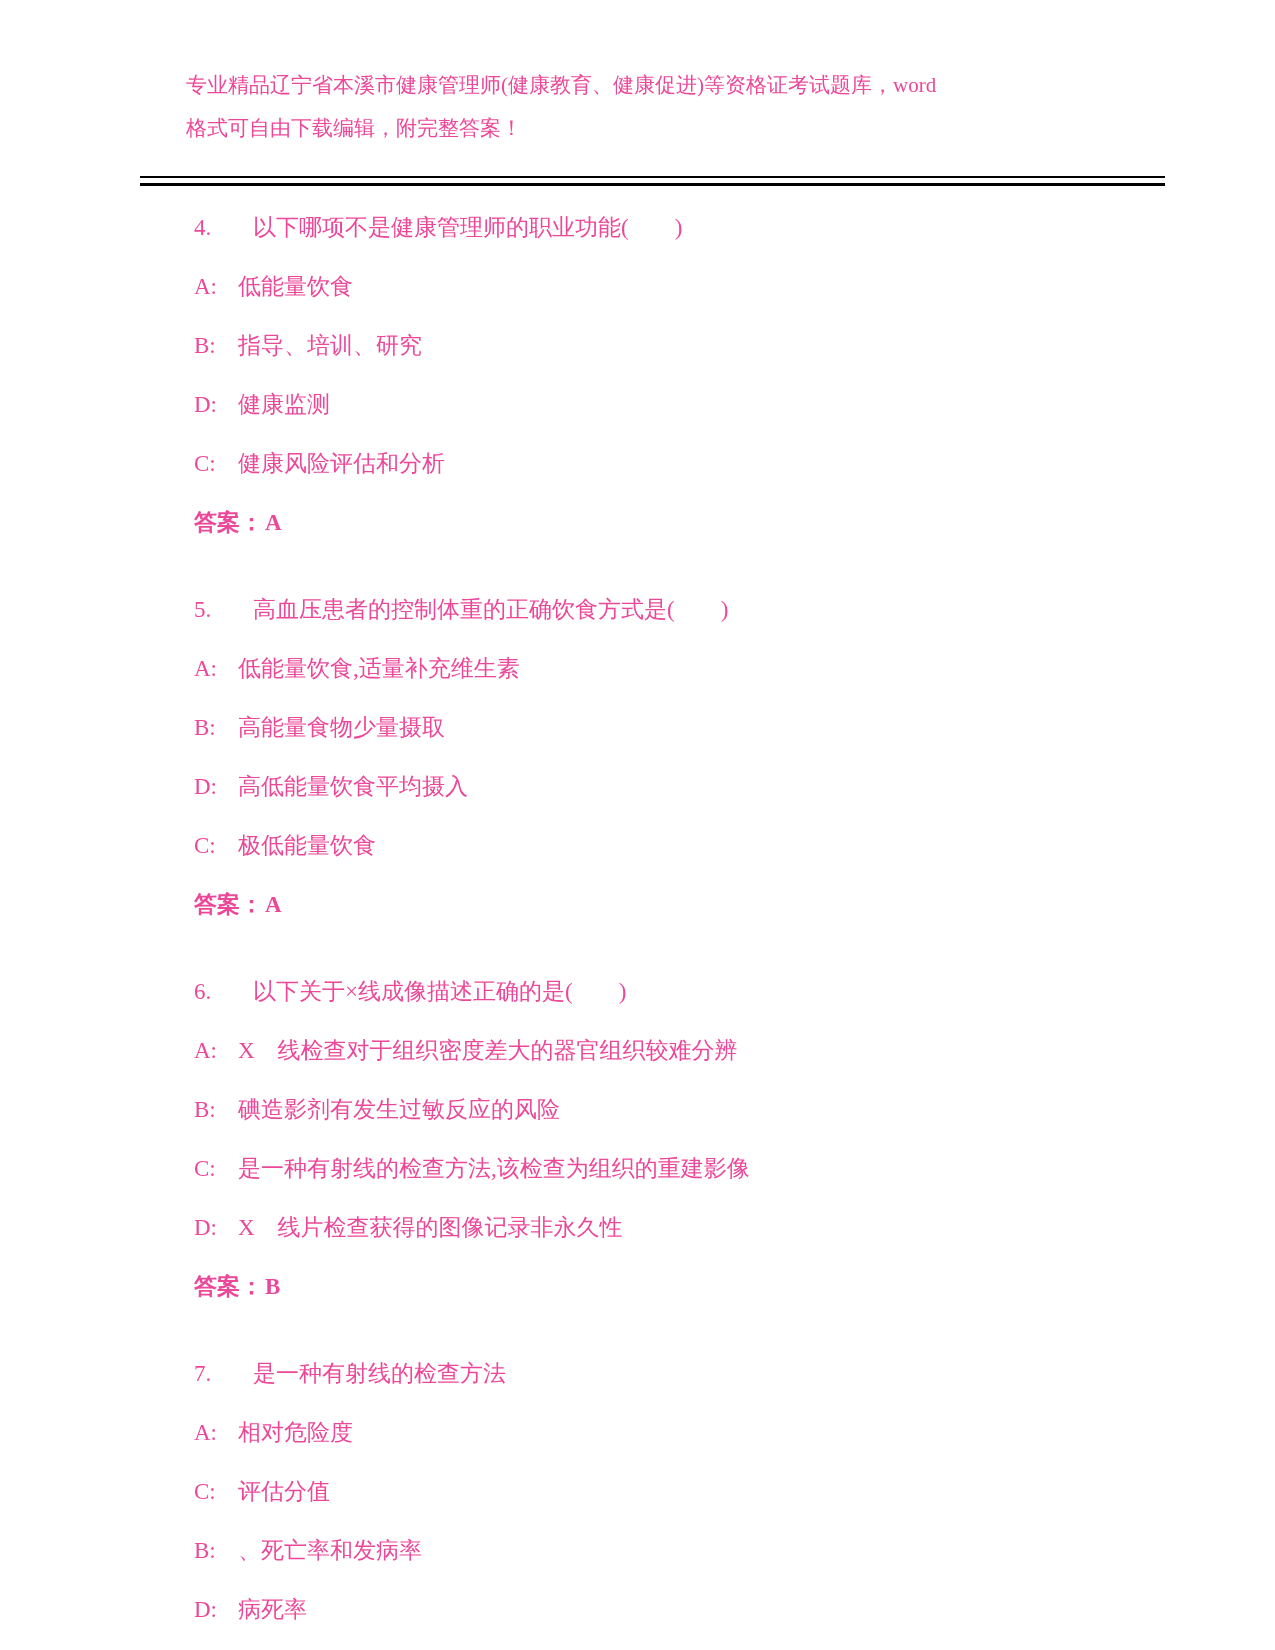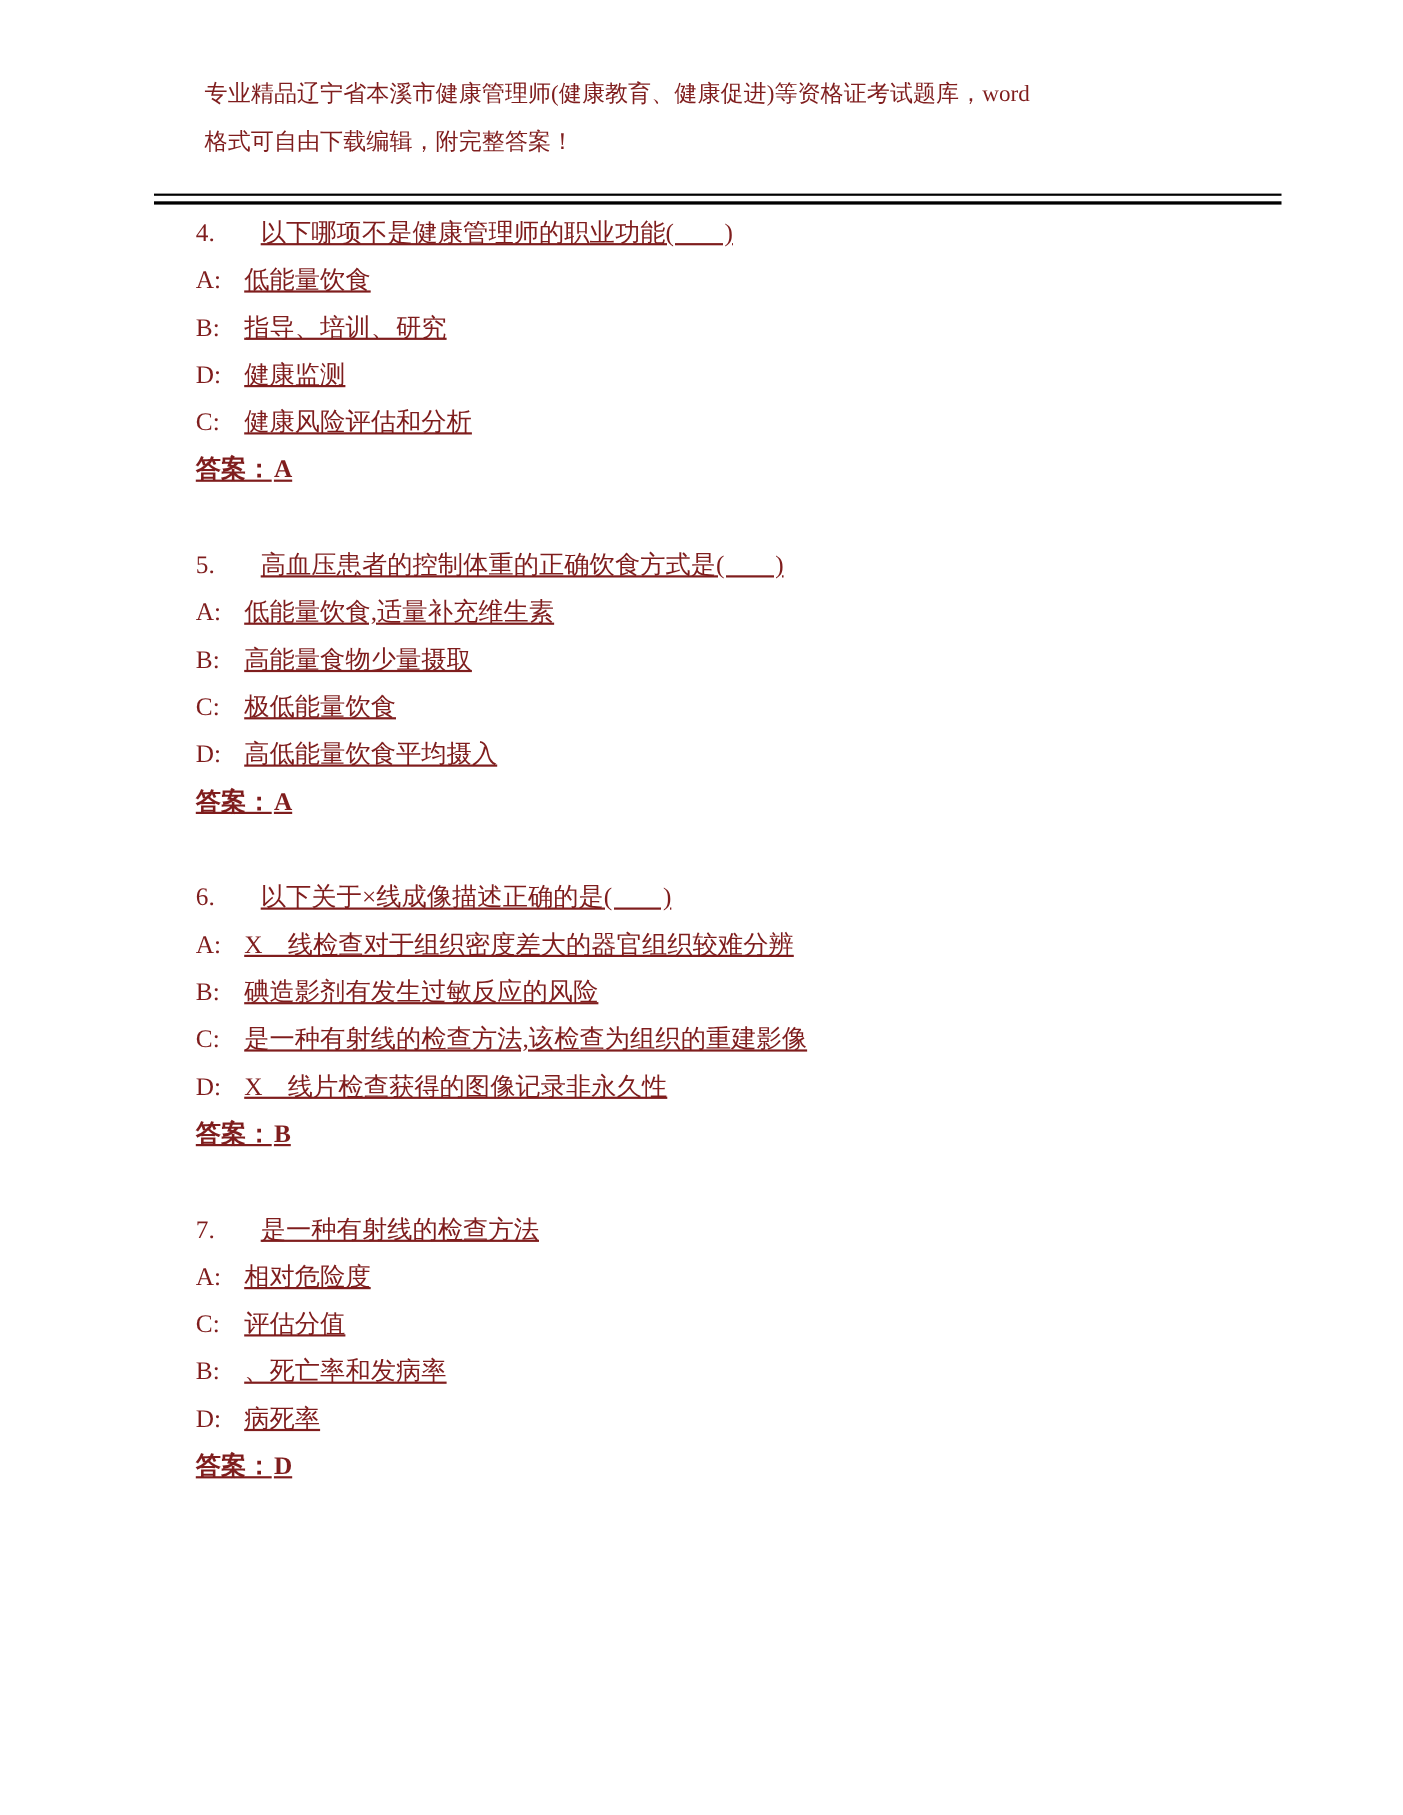--- a/index.html
+++ b/index.html
@@ -1,21 +1,21 @@
 <!DOCTYPE html>
 <html><head>
 <meta charset="utf-8">
 <style>
   html, body { margin: 0; padding: 0; background: #ffffff; }
   .page {
     position: relative;
     width: 1275px;
     height: 1650px;
     background: #ffffff;
-    color: #7f1d1d;
+    color: #ec4899;
     font-family: "Liberation Serif", "DejaVu Serif", serif;
     overflow: hidden;
   }
   .header {
     position: absolute;
     left: 186px;
     top: 64px;
     width: 940px;
     font-size: 21px;
     line-height: 43px;
@@ -31,21 +31,21 @@
     border-bottom: 3px solid #000000;
   }
   .content {
     position: absolute;
     left: 178px;
     top: 190px;
     width: 960px;
     font-size: 23px;
     line-height: 43px;
   }
-  .content p { margin: 0; text-decoration: underline; }
+  .content p { margin: 16px; }
   .question { margin: 0 0 44px 0; }
   .q-num {
     display: inline-block;
     min-width: 59px;
   }
   .opt-label {
     display: inline-block;
     min-width: 44px;
   }
   .answer { font-weight: bold; }
@@ -88,24 +88,24 @@
       <span class="q-num">5.</span><span class="q-text">高血压患者的控制体重的正确饮食方式是(　　)</span>
     </p>
 
     <p class="opt">
       <span class="opt-label">A:</span><span class="opt-text">低能量饮食,适量补充维生素</span>
     </p>
         <p class="opt">
       <span class="opt-label">B:</span><span class="opt-text">高能量食物少量摄取</span>
     </p>
         <p class="opt">
-      <span class="opt-label">C:</span><span class="opt-text">极低能量饮食</span>
+      <span class="opt-label">D:</span><span class="opt-text">高低能量饮食平均摄入</span>
     </p>
         <p class="opt">
-      <span class="opt-label">D:</span><span class="opt-text">高低能量饮食平均摄入</span>
+      <span class="opt-label">C:</span><span class="opt-text">极低能量饮食</span>
     </p>
         <p class="answer">
       <span class="ans-prefix">答案：</span><span class="ans-value">A</span>
     </p>
   </section>
 
   <section class="question">
     <p class="q-line">
       <span class="q-num">6.</span><span class="q-text">以下关于×线成像描述正确的是(　　)</span>
     </p>

